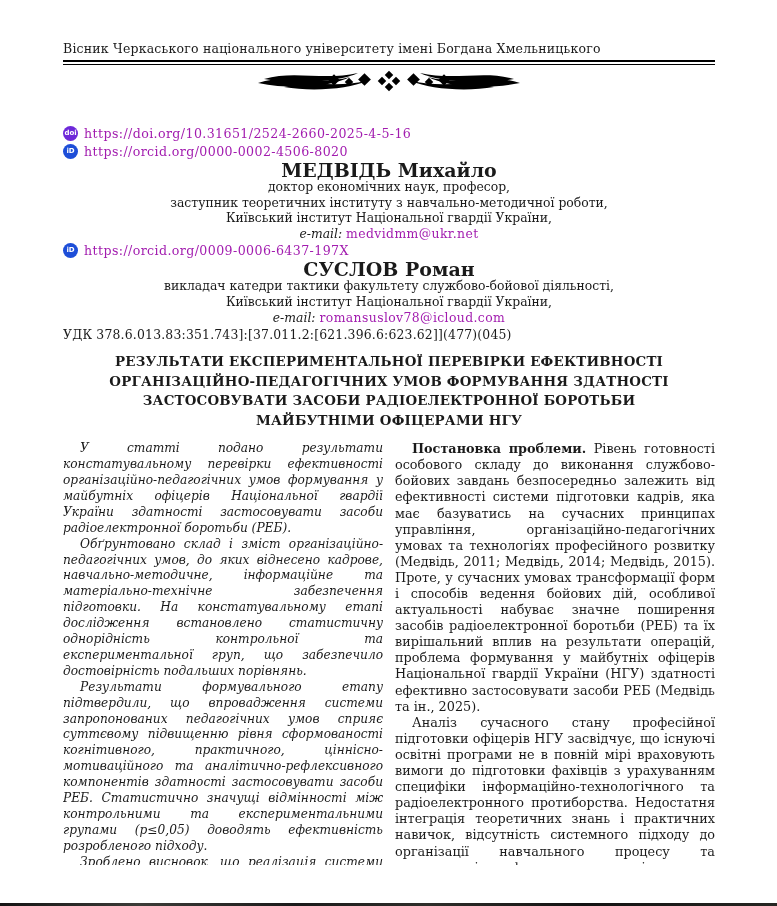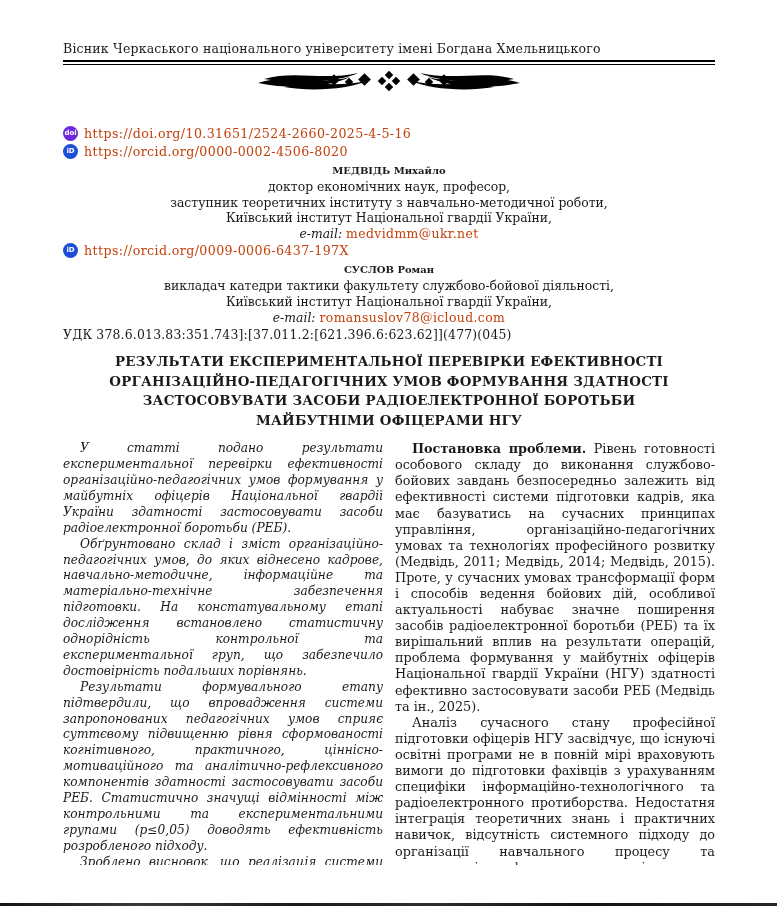--- a/index.html
+++ b/index.html
@@ -37,23 +37,23 @@
   .id-line { display: flex; align-items: center; gap: 6px; height: 18px; }
   .badge {
     width: 15px; height: 15px; border-radius: 50%;
     display: inline-flex; align-items: center; justify-content: center;
     color: #fff; font-size: 7px; font-weight: bold;
     font-family: "DejaVu Sans", "Liberation Sans", sans-serif;
     flex: 0 0 auto;
   }
   .badge.doi { background: #6d28d9; text-align: right; }
   .badge.orcid { background: #1d4ed8; }
-  .plain-link { color: #c2410c; text-decoration: none; letter-spacing: 0.4px; }
+  .plain-link { color: #a21caf; text-decoration: none; letter-spacing: 0.4px; }
 
-  .author-name { text-align: center; font-weight: bold; font-size: 10px; line-height: 17px; margin-top: 2px; }
+  .author-name { text-align: center; font-weight: bold; font-size: 19px; line-height: 17px; margin-top: 2px; }
   .aff-line { text-align: center; font-size: 12.4px; line-height: 15.6px; }
   .email-line { text-align: center; font-size: 12.4px; line-height: 15.6px; }
   .email-label { font-style: italic; }
   .udk-line { font-size: 12.4px; line-height: 16px; margin-top: 2px; letter-spacing: 0.2px; }
 
   
   .article-title { margin-top: 9px; text-align: center; }
   .title-line { font-weight: bold; font-size: 13.4px; line-height: 19.5px; letter-spacing: 0.2px; }
 
   
@@ -153,21 +153,21 @@
   <div class="content article-title">
     <div class="title-line">РЕЗУЛЬТАТИ ЕКСПЕРИМЕНТАЛЬНОЇ ПЕРЕВІРКИ ЕФЕКТИВНОСТІ</div>
     <div class="title-line">ОРГАНІЗАЦІЙНО-ПЕДАГОГІЧНИХ УМОВ ФОРМУВАННЯ ЗДАТНОСТІ</div>
     <div class="title-line">ЗАСТОСОВУВАТИ ЗАСОБИ РАДІОЕЛЕКТРОННОЇ БОРОТЬБИ</div>
     <div class="title-line">МАЙБУТНІМИ ОФІЦЕРАМИ НГУ</div>
   </div>
 
   <div class="content columns">
 
     <div class="col col-abstract">
-      <p class="par">У статті подано результати експериментальної перевірки ефективності організаційно-педагогічних умов формування у майбутніх офіцерів Національної гвардії України здатності застосовувати засоби радіоелектронної боротьби (РЕБ).</p>
+      <p class="par">У статті подано результати констатувальному перевірки ефективності організаційно-педагогічних умов формування у майбутніх офіцерів Національної гвардії України здатності застосовувати засоби радіоелектронної боротьби (РЕБ).</p>
       <p class="par">Обґрунтовано склад і зміст організаційно-педагогічних умов, до яких віднесено кадрове, навчально-методичне, інформаційне та матеріально-технічне забезпечення підготовки. На констатувальному етапі дослідження встановлено статистичну однорідність контрольної та експериментальної груп, що забезпечило достовірність подальших порівнянь.</p>
       <p class="par">Результати формувального етапу підтвердили, що впровадження системи запропонованих педагогічних умов сприяє суттєвому підвищенню рівня сформованості когнітивного, практичного, ціннісно-мотиваційного та аналітично-рефлексивного компонентів здатності застосовувати засоби РЕБ. Статистично значущі відмінності між контрольними та експериментальними групами (p≤0,05) доводять ефективність розробленого підходу.</p>
       <p class="par">Зроблено висновок, що реалізація системи організаційно-педагогічних умов забезпечує якісне зростання професійної готовності майбутніх офіцерів до виконання завдань РЕБ в умовах сучасних бойових дій.</p>
 
     </div>
 
     <div class="col col-main">
       <p class="par"><span class="lead-bold">Постановка проблеми.</span><span> Рівень готовності особового складу до виконання службово-бойових завдань безпосередньо залежить від ефективності системи підготовки кадрів, яка має базуватись на сучасних принципах управління, організаційно-педагогічних умовах та технологіях професійного розвитку (Медвідь, 2011; Медвідь, 2014; Медвідь, 2015). Проте, у сучасних умовах трансформації форм і способів ведення бойових дій, особливої актуальності набуває значне поширення засобів радіоелектронної боротьби (РЕБ) та їх вирішальний вплив на результати операцій, проблема формування у майбутніх офіцерів Національної гвардії України (НГУ) здатності ефективно застосовувати засоби РЕБ (Медвідь та ін., 2025).</span></p>
       <p class="par">Аналіз сучасного стану професійної підготовки офіцерів НГУ засвідчує, що існуючі освітні програми не в повній мірі враховують вимоги до підготовки фахівців з урахуванням специфіки інформаційно-технологічного та радіоелектронного протиборства. Недостатня інтеграція теоретичних знань і практичних навичок, відсутність системного підходу до організації навчального процесу та невизначеність ефективних педагогічних умов формуван-</p>
     </div>

